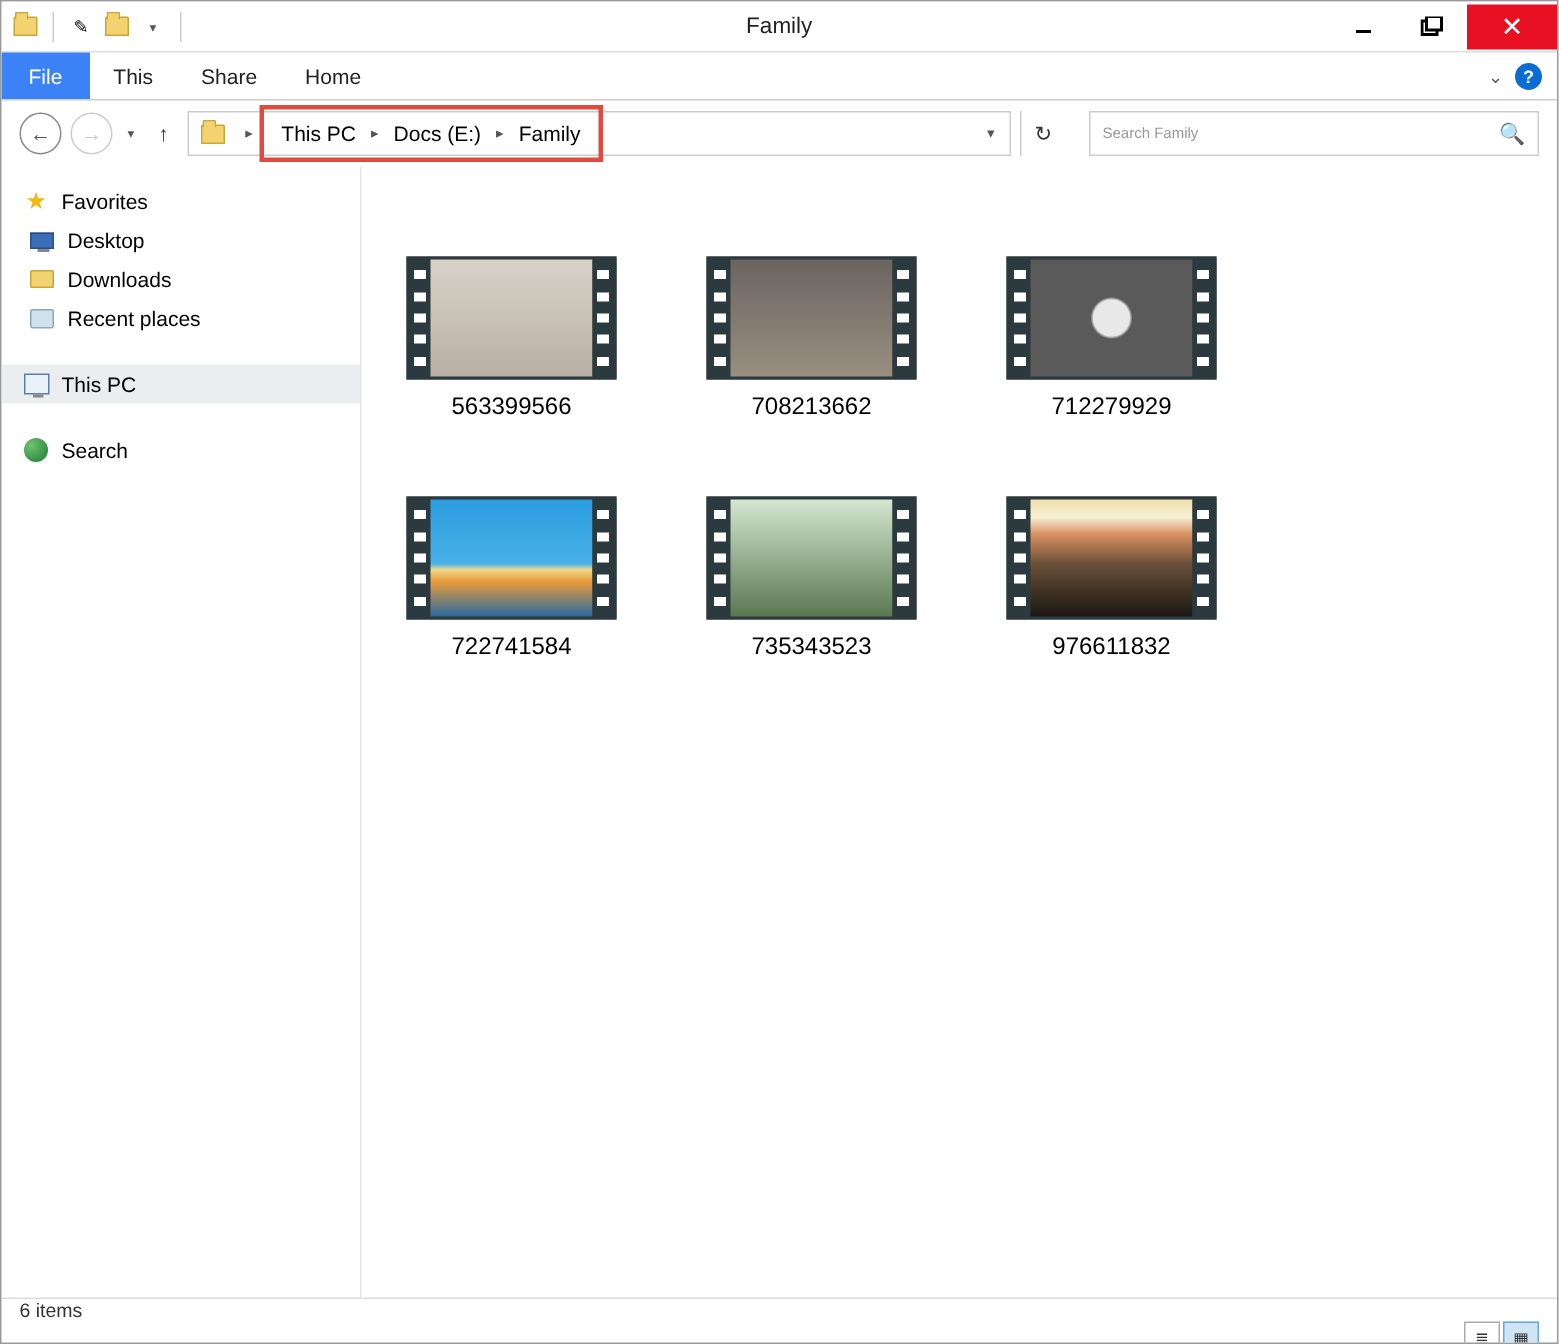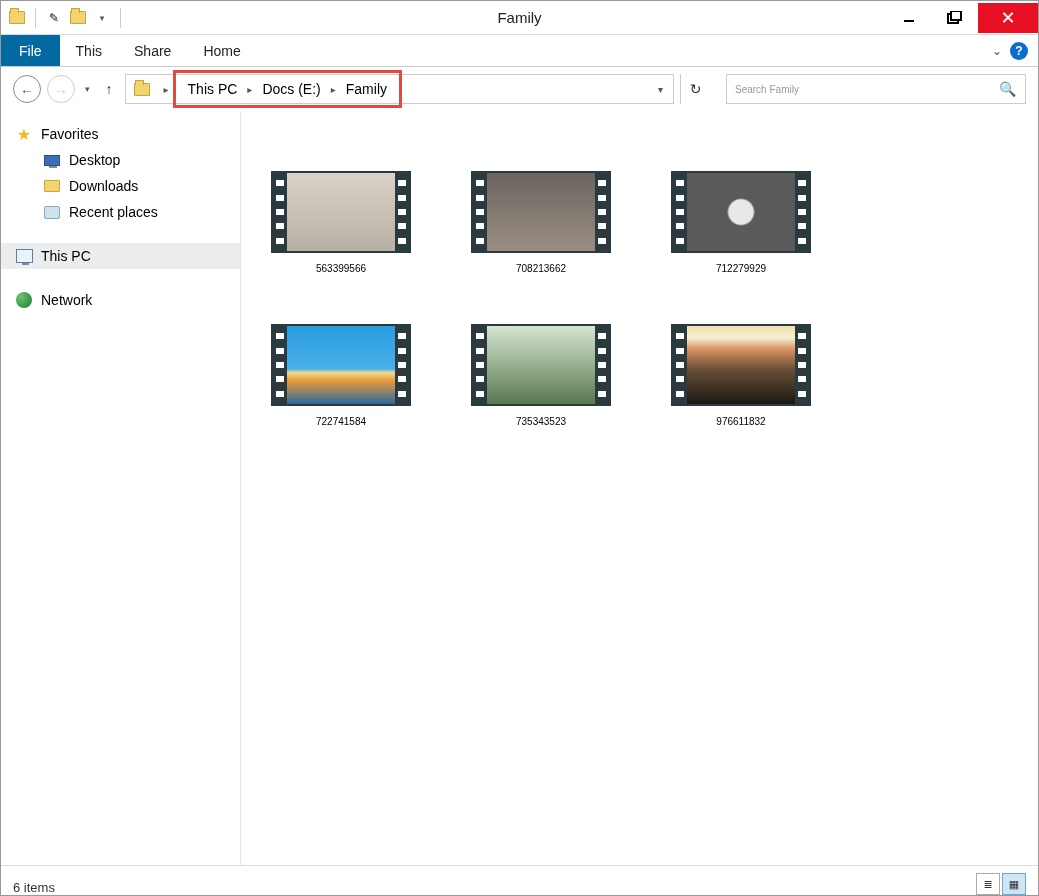--- a/index.html
+++ b/index.html
@@ -38,21 +38,21 @@
 .wc-close { background: #e81123; color:#fff; width:60px; font-size:18px;}
 
 .ribbon-tabs {
   height: 32px;
   display: flex;
   align-items: stretch;
   border-bottom: 1px solid #ccc;
   position: relative;
 }
 .tab-file {
-  background: #0369a1;
+  background: #3b82f6;
   color:#fff;
   padding: 0 18px;
   display:flex; align-items:center;
   font-size:14px;
 }
 .tab { padding: 0 16px; display:flex; align-items:center; font-size:14px; color:#222;}
 .ribbon-right { margin-left:auto; display:flex; align-items:center; padding-right:10px; gap:8px;}
 .chevron-down { color:#555; font-size:12px;}
 .help-icon { width:18px; height:18px; border-radius:50%; background:#0b6dd1; color:#fff; display:flex; align-items:center; justify-content:center; font-size:12px; font-weight:bold;}
 
@@ -113,21 +113,21 @@
   padding-top: 10px;
 }
 .side-section { margin-bottom: 18px;}
 .side-head, .side-item {
   display:flex; align-items:center;
   padding: 4px 14px;
   font-size: 14px;
   gap: 8px;
   cursor: default;
 }
-.side-item { padding-left: 42px;}
+.side-item { padding-left: 18px;}
 .side-item.selected { background:#ecedee;}
 .icon-sm { width:18px; height:18px; display:flex; align-items:center; justify-content:center; }
 .star { color:#f5b915; font-size:16px;}
 .monitor { width:16px; height:11px; background:#3a6fb7; border:1px solid #2a4f86; position:relative;}
 .monitor:after { content:""; position:absolute; bottom:-3px; left:4px; width:8px; height:2px; background:#888;}
 .folder-mini { width:16px; height:12px; background:#f3d270; border:1px solid #c8a637; border-radius:1px;}
 .recent-glyph { width:16px; height:13px; background:#cfe3ee; border:1px solid #8ba7bd; border-radius:2px; position:relative;}
 .thispc { width:17px; height:14px; background:#eaf2f9; border:1px solid #5a7fa8; position:relative;}
 .thispc:after{content:"";position:absolute;bottom:-3px;left:5px;width:7px;height:2px;background:#888;}
 .network-glyph { width:16px; height:16px; border-radius:50%; background:radial-gradient(circle at 30% 30%, #6fc36b, #1a7a3a);}
@@ -158,37 +158,38 @@
 .film-edge {
   width:14px;
   background:#2b3a3f;
   display:flex;
   flex-direction:column;
   justify-content:space-around;
   padding:3px 0;
 }
 .hole { width:8px; height:6px; background:#fff; margin:0 auto;}
 .vid-img { flex:1; }
-.file-name { font-size:10px; color:#000; text-align:center;}
+.file-name { font-size:16px; color:#000; text-align:center;}
 
 .th1 { background: linear-gradient(#d8d2c8, #b8b0a4);}
 .th2 { background: linear-gradient(#6a6460, #9a8e80);}
 .th3 { background: radial-gradient(circle at 50% 50%, #e8e8e8 12px, #5a5a5a 14px);}
 .th4 { background: linear-gradient(#2a9de0 0%, #49b0e8 55%, #f2d98a 60%, #e89a3a 70%, #2a6aa0 100%);}
 .th5 { background: linear-gradient(#d5e6d0, #5a7850);}
 .th6 { background: linear-gradient(#f0e0a8 0%, #f5f0d5 15%, #d89060 30%, #6a5038 55%, #1a1812 100%);}
 
 .statusbar {
   height:30px;
   border-top:1px solid #ddd;
   display:flex;
-  align-items:flex-end;
+  align-items:flex-start;
   padding: 0 12px;
   font-size:13px;
   color:#333;
+  flex-direction:column;
 }
 .view-toggles { margin-left:auto; display:flex; gap:2px;}
 .view-btn { width:24px; height:22px; border:1px solid #aaa; display:flex; align-items:center; justify-content:center; font-size:11px;}
 .view-btn.active { background:#cfe5f6; border-color:#6aa7d8;}
 </style>
 </head>
 <body>
 
 <div class="titlebar">
   <div class="qat">
@@ -293,21 +294,21 @@
             <span class="thispc"></span>
           </span>
         <span>This PC</span>
       </div>
     </div>
     <div class="side-section">
       <div class="side-head">
         <span class="icon-sm">
             <span class="network-glyph"></span>
           </span>
-        <span>Network</span>
+        <span>Search</span>
       </div>
     </div>
   </div>
 
   <div class="content">
     <div class="file-item">
       <div class="vid-thumb">
         <div class="film-edge">
             <div class="hole"></div>
             <div class="hole"></div>

